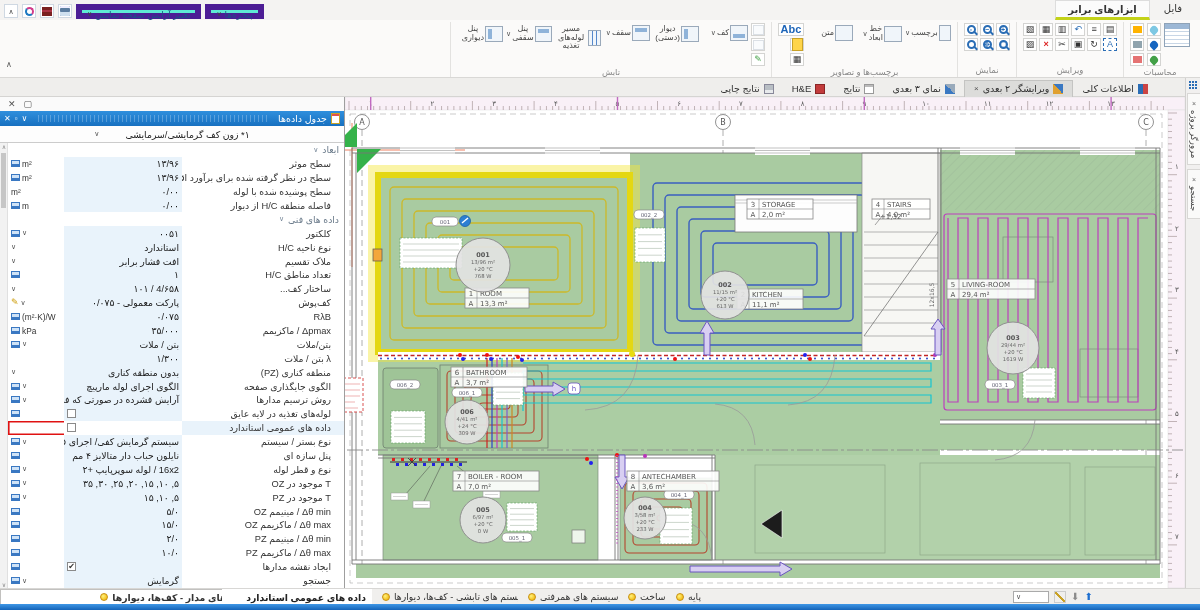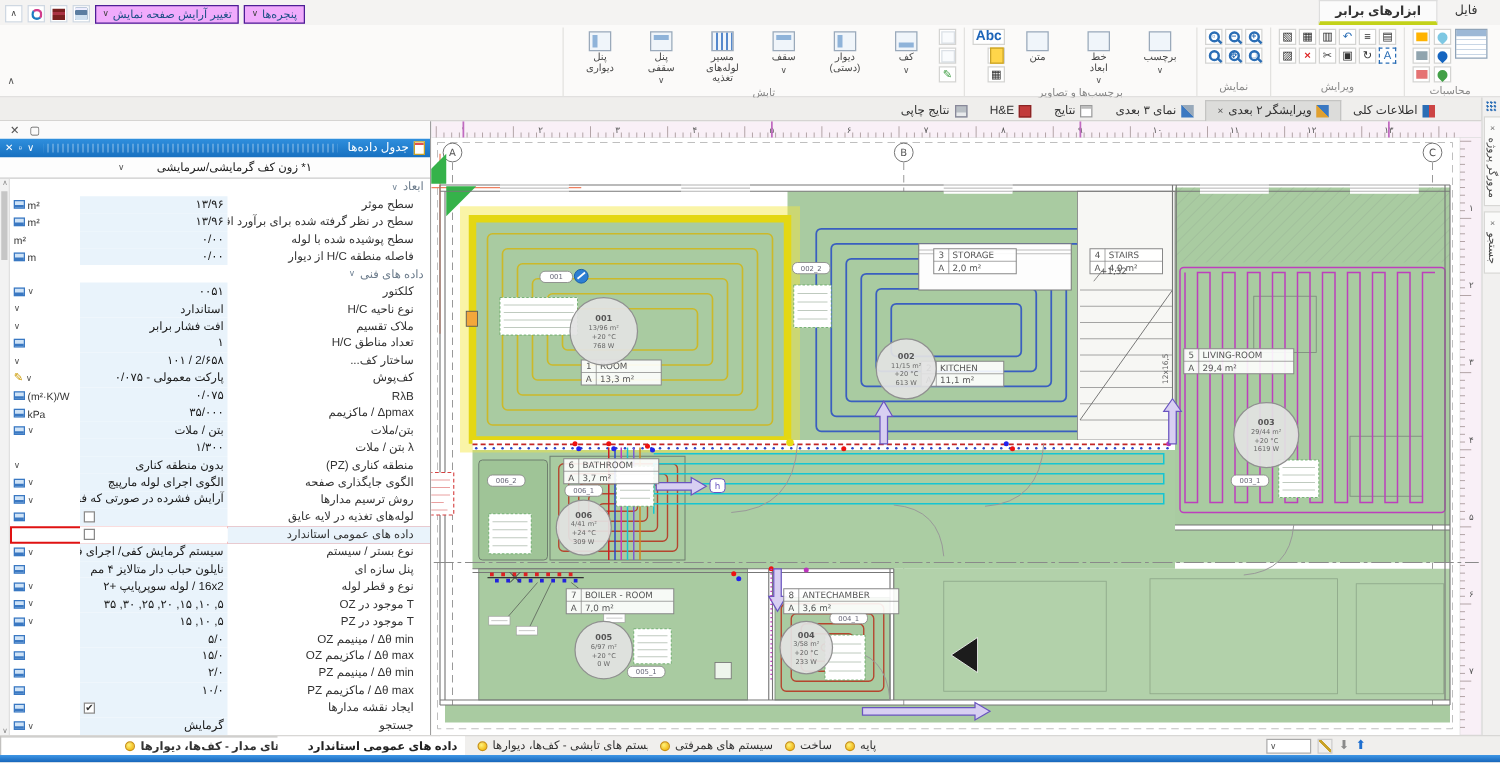--- a/index.html
+++ b/index.html
@@ -1,38 +1,38 @@
 <!DOCTYPE html>
 <html lang="fa"><head>
 <meta charset="utf-8">
 <style>
   html,body{margin:0;padding:0;background:#e8e8e8;}
   *{box-sizing:border-box;}
   .app{position:relative;width:1200px;height:610px;overflow:hidden;background:#f4f3f2;
        font-family:"Liberation Sans","DejaVu Sans",sans-serif;color:#333;}
   
   .qat{position:absolute;left:0;top:0;width:830px;height:22px;display:flex;align-items:center;gap:4px;padding:2px 4px;}
-  .qbtn{height:15px;border:1px solid #4c1d95;background:#f0abfc;color:#1c4f86;font-size:9px;
-        display:flex;align-items:center;gap:3px;padding:0 5px;direction:rtl;}
+  .qbtn{height:15px;border:6px solid #4c1d95;background:#5eead4;color:#1c4f86;font-size:9px;
+        display:flex;align-items:flex-start;gap:3px;padding:0 5px;direction:rtl;}
   .qico{width:14px;height:14px;border:1px solid #cfd8e2;background:#fff;display:flex;align-items:center;justify-content:center;}
   .compass{width:9px;height:9px;border-radius:50%;border:2px solid #1e7ac2;border-top-color:#d23c8c;border-right-color:#d23c8c;}
   .layers{width:10px;height:9px;background:linear-gradient(#7a2020 30%,#a34 30% 60%,#7a2020 60%);}
   .floppy{width:10px;height:10px;background:#5b7da0;border-radius:1px;box-shadow:inset 0 -4px 0 #cfe0ef,inset 0 2px 0 #eef;}
   .chev{font-size:7px;color:#444;line-height:1;}
   
   .rtabs{position:absolute;right:6px;top:0;height:20px;display:flex;direction:rtl;gap:2px;font-size:10px;}
   .rtab{padding:3px 12px;color:#333;}
   .rtab.active{background:#fbfbfb;border:1px solid #ddd;border-bottom:3px solid #c3d219;font-weight:bold;}
   
   .ribbon{position:absolute;left:0;top:20px;width:1200px;height:58px;background:#fbfaf9;border-bottom:1px solid #d9d8d6;
           display:flex;direction:rtl;padding:2px 4px 0 4px;}
   .rgroup{display:flex;flex-direction:column;align-items:center;border-left:1px solid #e3e2e0;padding:1px 6px 0 6px;}
   .rgitems{flex:1;display:flex;direction:rtl;align-items:flex-start;gap:3px;}
   .rgcap{font-size:8.5px;color:#888;padding:1px 2px 2px;display:flex;gap:3px;align-items:center;}
-  .rbig{display:flex;flex-direction:column;align-items:center;width:46px;gap:1px;padding-top:2px;}
+  .rbig{display:flex;align-items:center;width:46px;gap:1px;padding-top:2px;}
   .rbig .cap{font-size:8px;color:#444;text-align:center;line-height:8.5px;white-space:pre-line;}
   .fr{width:18px;height:16px;border:1px solid #9aa9ba;background:#f0f5fa;position:relative;}
   .fr i{position:absolute;background:#8fb3d9;}
   .fr.floor i{left:2px;right:2px;bottom:2px;height:4px;}
   .fr.wall i{top:2px;bottom:2px;left:2px;width:4px;}
   .fr.ceil i{left:2px;right:2px;top:2px;height:4px;}
   .fr.pipes{background:repeating-linear-gradient(90deg,#f0f5fa 0 3px,#5588cc 3px 4px);}
   .fr.dim{opacity:.35;}
   .smrow{display:flex;gap:2px;direction:rtl;}
   .smcol{display:flex;flex-direction:column;gap:2px;}
@@ -464,21 +464,21 @@
           <div class="pv">
             <span>۱</span>
           </div>
           <div class="pu">
             <span class="mon"></span>
           </div>
         </div>
         <div class="prow">
           <div class="pl">ساختار کف...</div>
           <div class="pv">
-            <span>2/۶۵۸ / ۱۰۱</span>
+            <span>4/۶۵۸ / ۱۰۱</span>
           </div>
           <div class="pu">
             <span class="dd">∨</span>
           </div>
         </div>
         <div class="prow">
           <div class="pl">کف‌پوش</div>
           <div class="pv">
             <span>پارکت معمولی - ۰/۰۷۵</span>
           </div>

